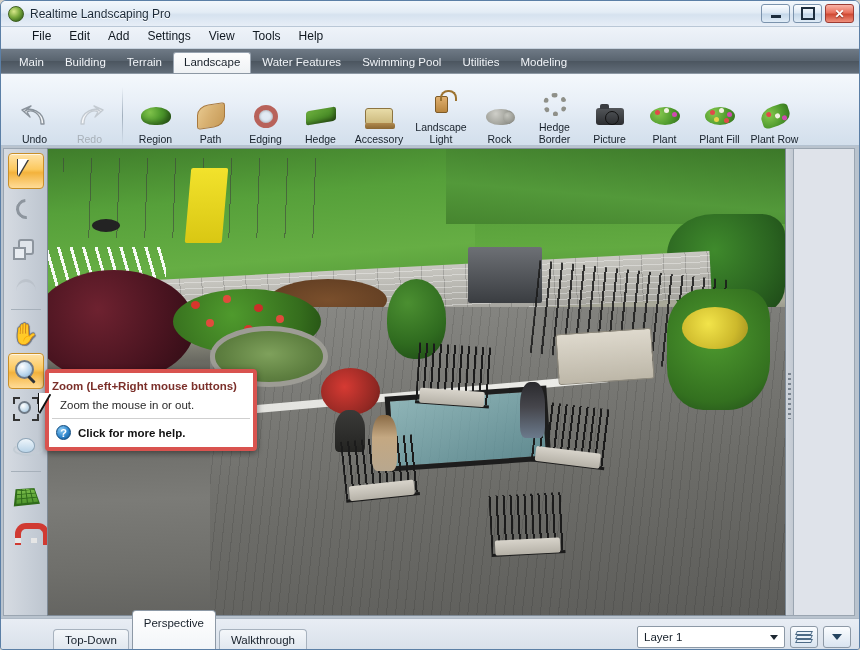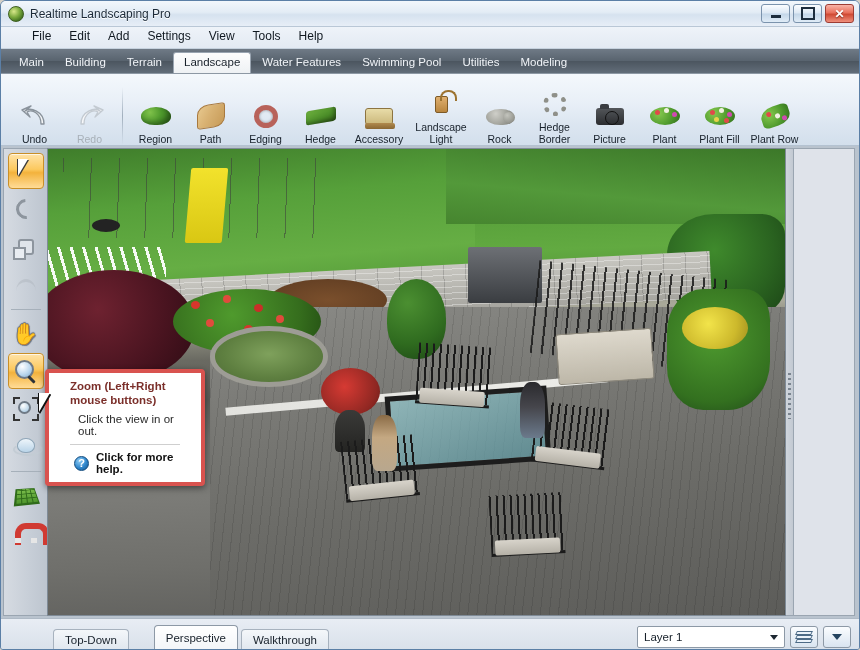--- a/index.html
+++ b/index.html
@@ -519,23 +519,22 @@
   .vtab {
     font-size: 11.5px; color:#17202a;
     padding: 4px 11px 5px;
     background: linear-gradient(180deg,#f4f7fa,#dfe6ee);
     border:1px solid #a7b2be; border-bottom:none;
     border-radius:4px 4px 0 0;
     margin-right:3px; cursor:pointer;
   }
   .vtab.active {
     background: linear-gradient(180deg,#ffffff,#f2f5f8);
-    padding: 6px 11px 7px;
+    padding: 6px 11px 22px;
     border-color:#8d99a6;
-    margin-left:22px;
   }
   .layerwrap {
     margin-left:auto; display:flex; align-items:flex-end; gap:5px; padding-bottom:3px;
   }
   #layerselect {
     width: 148px; height: 22px;
     background:#fff; border:1px solid #8d99a6; border-radius:2px;
     font-size:11.5px; color:#17202a;
     display:flex; align-items:center; padding:0 6px;
     position:relative; cursor:pointer;
@@ -561,26 +560,26 @@
   .stack span:nth-child(1){top:0;}
   .stack span:nth-child(2){top:4px;}
   .stack span:nth-child(3){top:8px;}
   .chev {
     border-left:5px solid transparent; border-right:5px solid transparent;
     border-top:6px solid #24435f;
   }
 
   
   #tooltip {
-    position:absolute; left:44px; top:368px; width:160px;
+    position:absolute; left:44px; top:368px; width:212px;
     background:#ffffff;
     border: 4px solid #d9534f;
     border-radius:4px;
     box-shadow: 0 2px 6px rgba(0,0,0,.45);
-    padding: 6px 21px 7px;
+    padding: 6px 3px 7px;
     z-index: 40;
   }
   #tt-title {
     font-size: 11.5px; font-weight: bold; color:#7b2f2a;
     line-height: 14px; margin-bottom: 6px;
   }
   #tt-body {
     font-size: 11.5px; color:#2a2a2a;
     padding: 0 0 7px 8px;
     border-bottom: 1px solid #cfcfcf;
@@ -881,21 +880,21 @@
         </span>
       </div>
       <div class="sqbtn">
         <span class="chev"></span>
       </div>
     </div>
   </div>
 
   <div id="tooltip">
     <div id="tt-title">Zoom (Left+Right mouse buttons)</div>
-    <div id="tt-body">Click the view in or out.</div>
+    <div id="tt-body">Zoom the mouse in or out.</div>
     <div id="tt-help">
       <span class="qmark">?</span>
       <span class="txt">Click for more help.</span>
     </div>
   </div>
 
   <div id="bigcursor"></div>
 
 </div>
 

